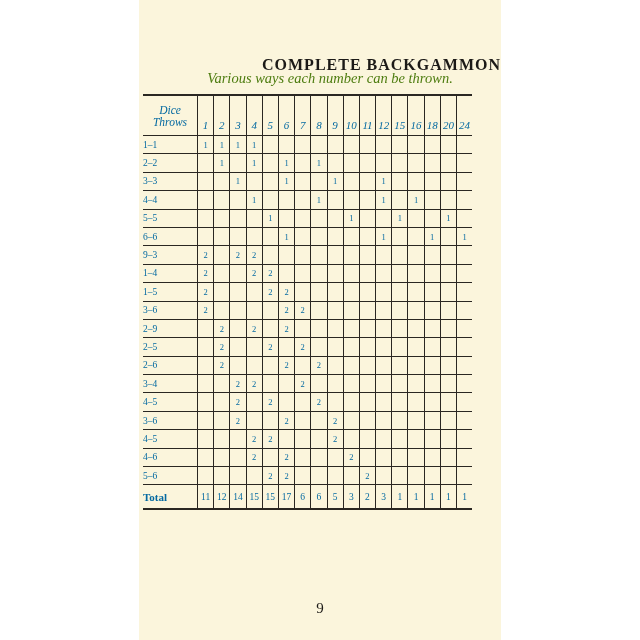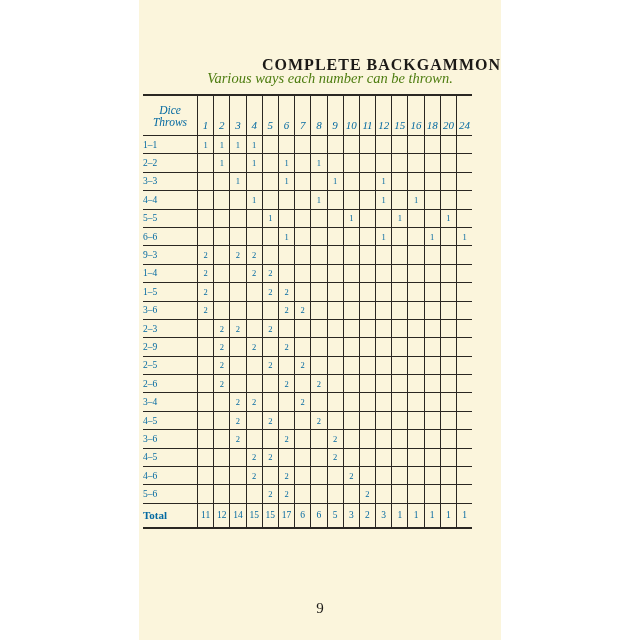--- a/index.html
+++ b/index.html
@@ -245,40 +245,20 @@
           <td></td>
           <td></td>
           <td></td>
           <td></td>
           <td></td>
           <td></td>
           <td></td>
           <td></td>
         </tr>
         <tr>
-          <td class="label">2–3</td>
-          <td></td>
-          <td>2</td>
-          <td>2</td>
-          <td></td>
-          <td>2</td>
-          <td></td>
-          <td></td>
-          <td></td>
-          <td></td>
-          <td></td>
-          <td></td>
-          <td></td>
-          <td></td>
-          <td></td>
-          <td></td>
-          <td></td>
-          <td></td>
-        </tr>
-        <tr>
           <td class="label">2–9</td>
           <td></td>
           <td>2</td>
           <td></td>
           <td>2</td>
           <td></td>
           <td>2</td>
           <td></td>
           <td></td>
           <td></td>

